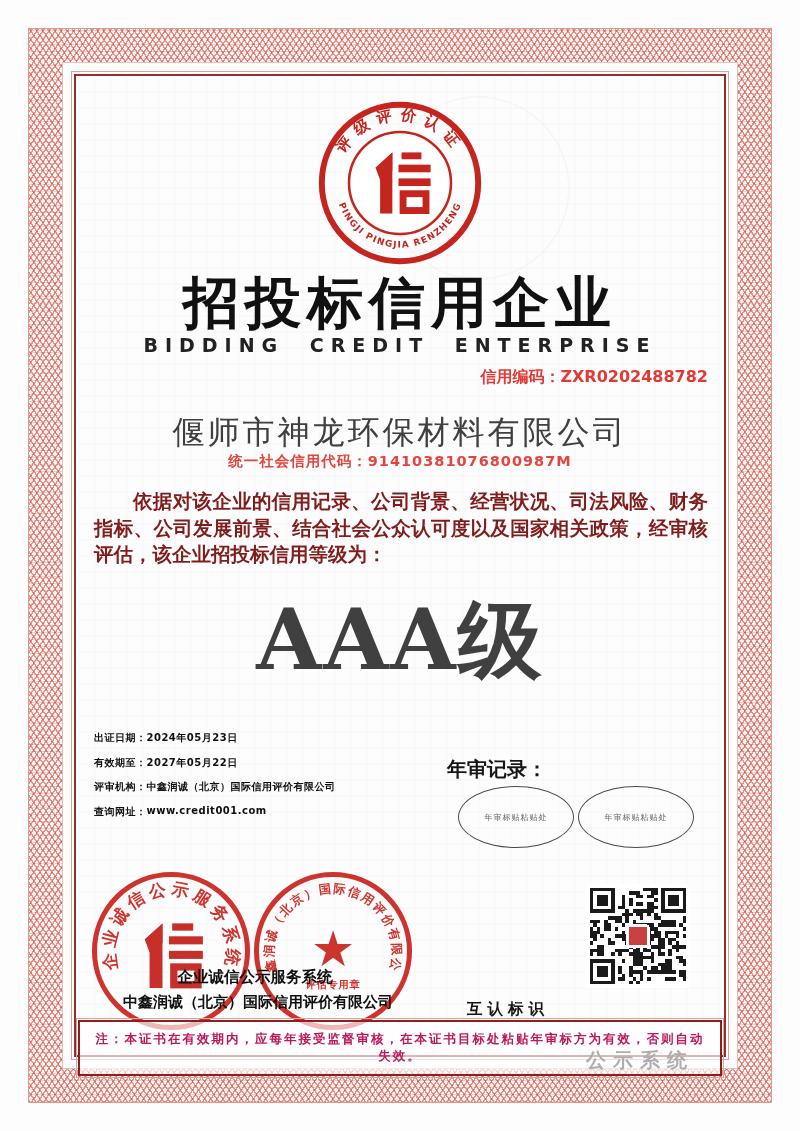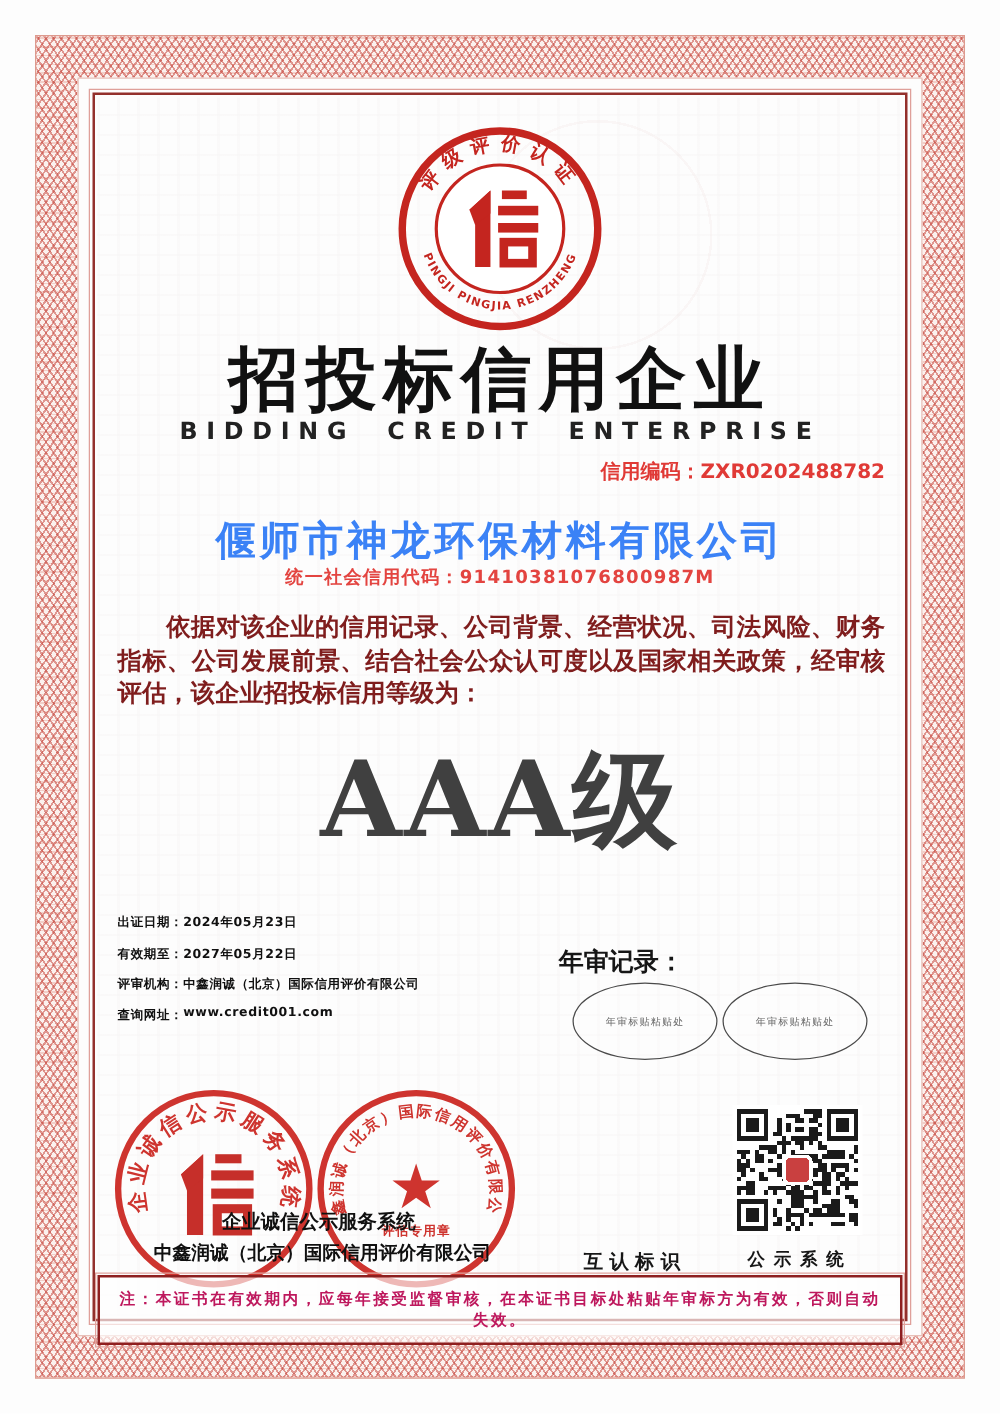--- a/index.html
+++ b/index.html
@@ -19,35 +19,35 @@
   .watermark{position:absolute;inset:78px;z-index:1;opacity:.55;pointer-events:none;
     background:
       radial-gradient(circle at 400px 110px, rgba(205,160,155,.18) 0 2px, transparent 2px 90px, rgba(205,160,155,.14) 90px 92px, transparent 92px),
       repeating-linear-gradient(0deg, rgba(160,140,140,.05) 0 2px, transparent 2px 16px),
       repeating-linear-gradient(90deg, rgba(160,140,140,.05) 0 2px, transparent 2px 16px);}
   .abs{position:absolute;z-index:2;}
   .center{left:0;right:0;text-align:center;}
   .title{font-size:56px;font-weight:900;letter-spacing:6px;color:#111;}
   .subtitle{font-size:19px;font-weight:700;letter-spacing:7px;word-spacing:12px;color:#222;}
   .code-line{right:92px;font-size:16px;font-weight:700;color:#e03a36;}
-  .company{font-size:32px;font-weight:700;letter-spacing:3px;color:#3b82f6;}
+  .company{font-size:32px;font-weight:400;letter-spacing:3px;color:#404040;}
   .uscc{font-size:14.5px;font-weight:700;color:#e34440;letter-spacing:1px;}
   .para{left:94px;width:614px;font-size:19.5px;line-height:26.5px;font-weight:700;
         text-align:justify;text-indent:2em;color:#7f1d1d;}
   .rating{font-family:"DejaVu Serif","Liberation Serif",serif;font-size:84px;font-weight:700;
           color:#404040;letter-spacing:2px;}
   .details{left:94px;top:731px;}
   .detail-row{display:flex;font-size:10px;font-weight:700;color:#101010;margin-bottom:10.5px;letter-spacing:.5px;}
   .annual-label{left:447px;top:756px;font-size:20px;font-weight:700;}
   .oval{border:1.6px solid #4a4a4a;border-radius:50%;width:114px;height:60px;display:flex;
         align-items:center;justify-content:center;font-size:8px;color:#666;letter-spacing:1px;background:rgba(255,255,255,.2);}
   .caption{font-weight:700;color:#101010;z-index:3;}
   .seal{opacity:.95;}
   .mutual-label{font-size:15.5px;font-weight:700;letter-spacing:5px;}
-  .qr-label{font-size:14px;font-weight:700;letter-spacing:7px;}
+  .qr-label{font-size:20px;font-weight:700;letter-spacing:7px;margin-top:48px;}
   .footer-note{left:78px;width:620px;top:1020px;border:2px solid #8e1f1f;outline:1px solid #e1a39d;outline-offset:1.5px;
       padding:9px 10px;text-align:center;font-size:12.5px;font-weight:700;letter-spacing:2px;color:#be185d;background:rgba(255,255,255,.65);}
 </style>
 </head>
 <body>
 
 <div class="page">
   <div class="band"></div>
   <div class="band-hole"></div>
   <div class="inner-frame"></div>

